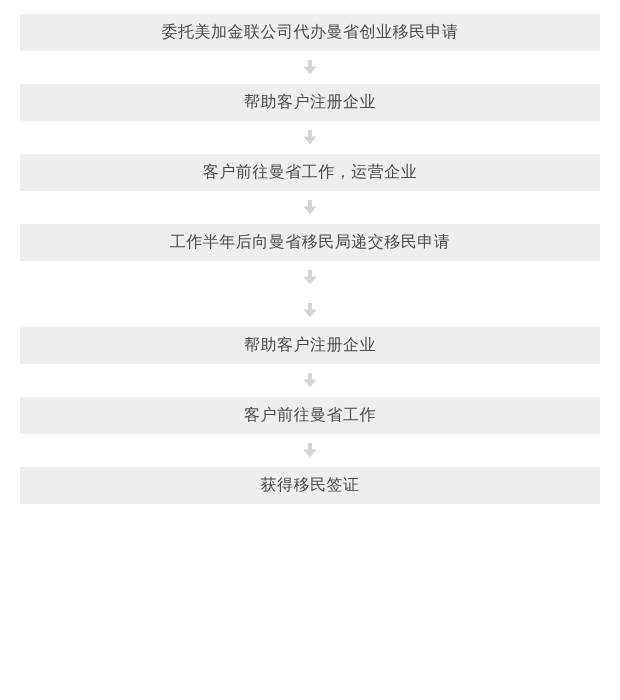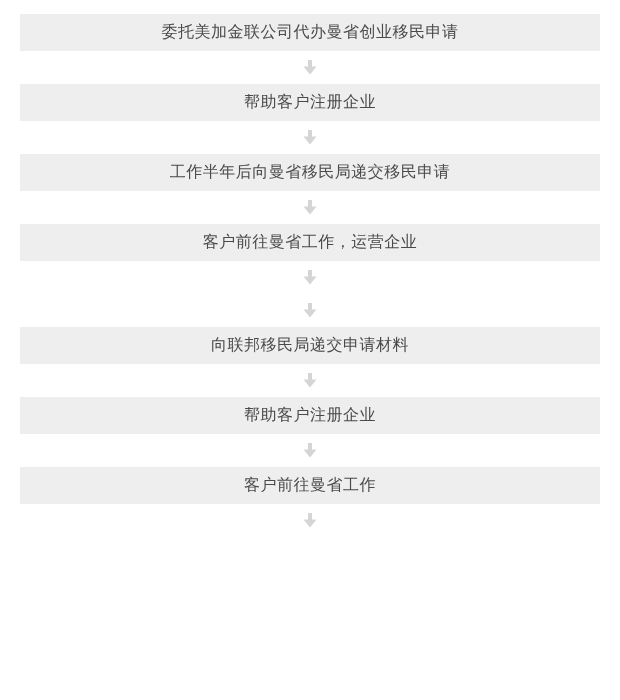--- a/index.html
+++ b/index.html
@@ -64,58 +64,48 @@
     <div class="arrow-gap">
       <svg width="14" height="15" viewBox="0 0 14 15" aria-hidden="true">
         <path class="arrow-shape" d="M5 0 h4 v6.5 h4.5 L7 14.5 L0.5 6.5 H5 Z" fill="#d5d5d5"></path>
       </svg>
     </div>
   </div>
 
 
   <div class="step">
     <div class="step-box">
-      <span class="step-label">工作半年后向曼省移民局递交移民申请</span>
+      <span class="step-label">客户前往曼省工作，运营企业</span>
     </div>
     <div class="arrow-gap">
       <svg width="14" height="15" viewBox="0 0 14 15" aria-hidden="true">
         <path class="arrow-shape" d="M5 0 h4 v6.5 h4.5 L7 14.5 L0.5 6.5 H5 Z" fill="#d5d5d5"></path>
       </svg>
     </div>
   </div>
 
   <div class="step">
     <div class="step-box">
-      <span class="step-label">客户前往曼省工作，运营企业</span>
+      <span class="step-label">工作半年后向曼省移民局递交移民申请</span>
     </div>
     <div class="arrow-gap">
       <svg width="14" height="15" viewBox="0 0 14 15" aria-hidden="true">
         <path class="arrow-shape" d="M5 0 h4 v6.5 h4.5 L7 14.5 L0.5 6.5 H5 Z" fill="#d5d5d5"></path>
       </svg>
     </div>
   </div>
 
   <div class="step">
     <div class="arrow-gap">
       <svg width="14" height="15" viewBox="0 0 14 15" aria-hidden="true">
         <path class="arrow-shape" d="M5 0 h4 v6.5 h4.5 L7 14.5 L0.5 6.5 H5 Z" fill="#d5d5d5"></path>
       </svg>
     </div>
   </div>
 
-  <div class="step">
-    <div class="step-box">
-      <span class="step-label">向联邦移民局递交申请材料</span>
-    </div>
-    <div class="arrow-gap">
-      <svg width="14" height="15" viewBox="0 0 14 15" aria-hidden="true">
-        <path class="arrow-shape" d="M5 0 h4 v6.5 h4.5 L7 14.5 L0.5 6.5 H5 Z" fill="#d5d5d5"></path>
-      </svg>
-    </div>
-  </div>
 
   <div class="step">
     <div class="step-box">
       <span class="step-label">帮助客户注册企业</span>
     </div>
     <div class="arrow-gap">
       <svg width="14" height="15" viewBox="0 0 14 15" aria-hidden="true">
         <path class="arrow-shape" d="M5 0 h4 v6.5 h4.5 L7 14.5 L0.5 6.5 H5 Z" fill="#d5d5d5"></path>
       </svg>
     </div>
@@ -125,13 +115,19 @@
     <div class="step-box">
       <span class="step-label">客户前往曼省工作</span>
     </div>
     <div class="arrow-gap">
       <svg width="14" height="15" viewBox="0 0 14 15" aria-hidden="true">
         <path class="arrow-shape" d="M5 0 h4 v6.5 h4.5 L7 14.5 L0.5 6.5 H5 Z" fill="#d5d5d5"></path>
       </svg>
     </div>
   </div>
 
+  <div class="step">
+    <div class="step-box">
+      <span class="step-label">获得移民签证</span>
+    </div>
+
+  </div>
 </div>
 
 </body></html>

